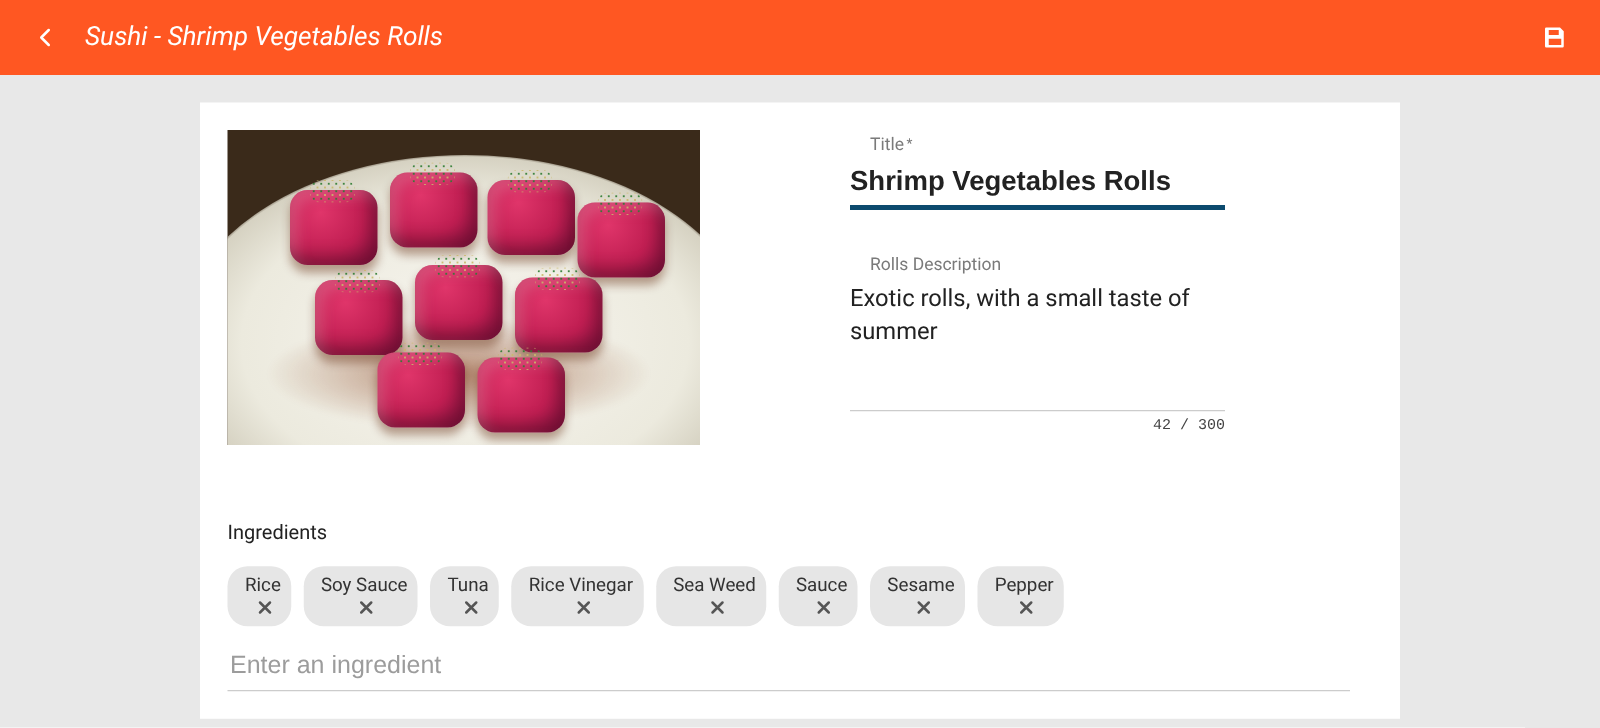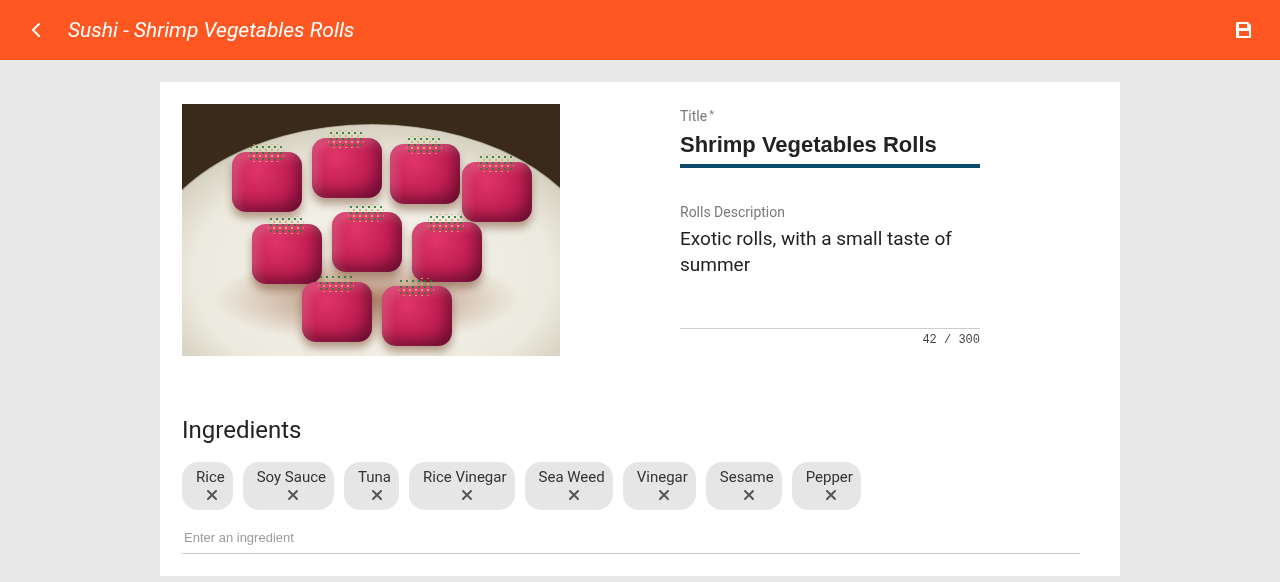--- a/index.html
+++ b/index.html
@@ -97,20 +97,21 @@
     filter: blur(2px);
   }
   .fields {
     flex: 1;
     padding-top: 4px;
   }
   .field-label {
     font-size: 14px;
     color: #7a7a7a;
     margin-bottom: 6px;
+    margin-left: 16px;
   }
   .req { color: #7a7a7a; font-size: 11px; margin-left: 2px; vertical-align: top; }
   .title-input {
     width: 300px;
     border: none;
     border-bottom: 4px solid #0c4a6e;
     font-size: 22px;
     color: #222;
     padding: 2px 0 6px;
     outline: none;
@@ -137,21 +138,21 @@
   }
   .counter {
     width: 300px;
     text-align: right;
     font-size: 12px;
     color: #444;
     margin-top: 4px;
     font-family: Liberation Mono, monospace;
   }
   .ingredients-heading {
-    font-size: 24px;
+    font-size: 16px;
     color: #222;
     margin-top: 60px;
     margin-bottom: 18px;
   }
   .chips {
     display: flex;
     flex-wrap: wrap;
     gap: 10px;
   }
   .chip {
@@ -170,21 +171,21 @@
     margin-left: 4px;
     cursor: pointer;
     display: flex;
     align-items: center;
     justify-content: center;
   }
   .ingredient-input {
     width: 100%;
     border: none;
     border-bottom: 1px solid #ccc;
-    font-size: 13px;
+    font-size: 20px;
     color: #333;
     padding: 8px 2px;
     margin-top: 12px;
     outline: none;
     background: transparent;
   }
   .ingredient-input::placeholder { color: #9c9c9c; }
 </style>
 </head>
 <body>
@@ -270,21 +271,21 @@
       </div>
       <div class="chip">
         <span>Sea Weed</span>
         <span class="x">
           <svg width="12" height="12" viewBox="0 0 12 12">
             <path d="M2 2 L10 10 M10 2 L2 10" stroke="#555" stroke-width="2" stroke-linecap="round"></path>
           </svg>
         </span>
       </div>
       <div class="chip">
-        <span>Vinegar</span>
+        <span>Sauce</span>
         <span class="x">
           <svg width="12" height="12" viewBox="0 0 12 12">
             <path d="M2 2 L10 10 M10 2 L2 10" stroke="#555" stroke-width="2" stroke-linecap="round"></path>
           </svg>
         </span>
       </div>
       <div class="chip">
         <span>Sesame</span>
         <span class="x">
           <svg width="12" height="12" viewBox="0 0 12 12">

